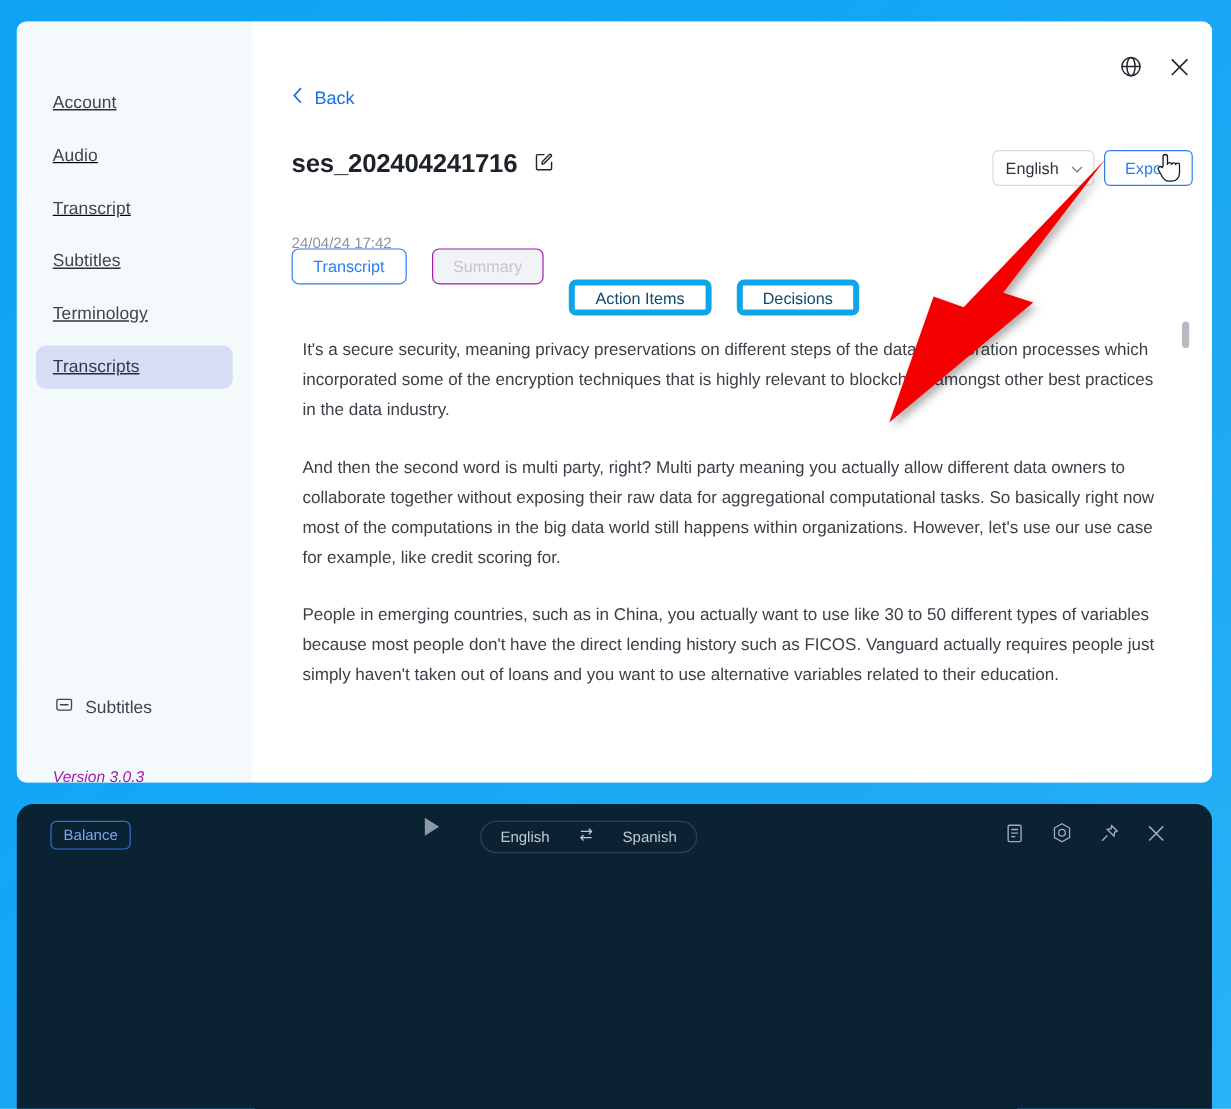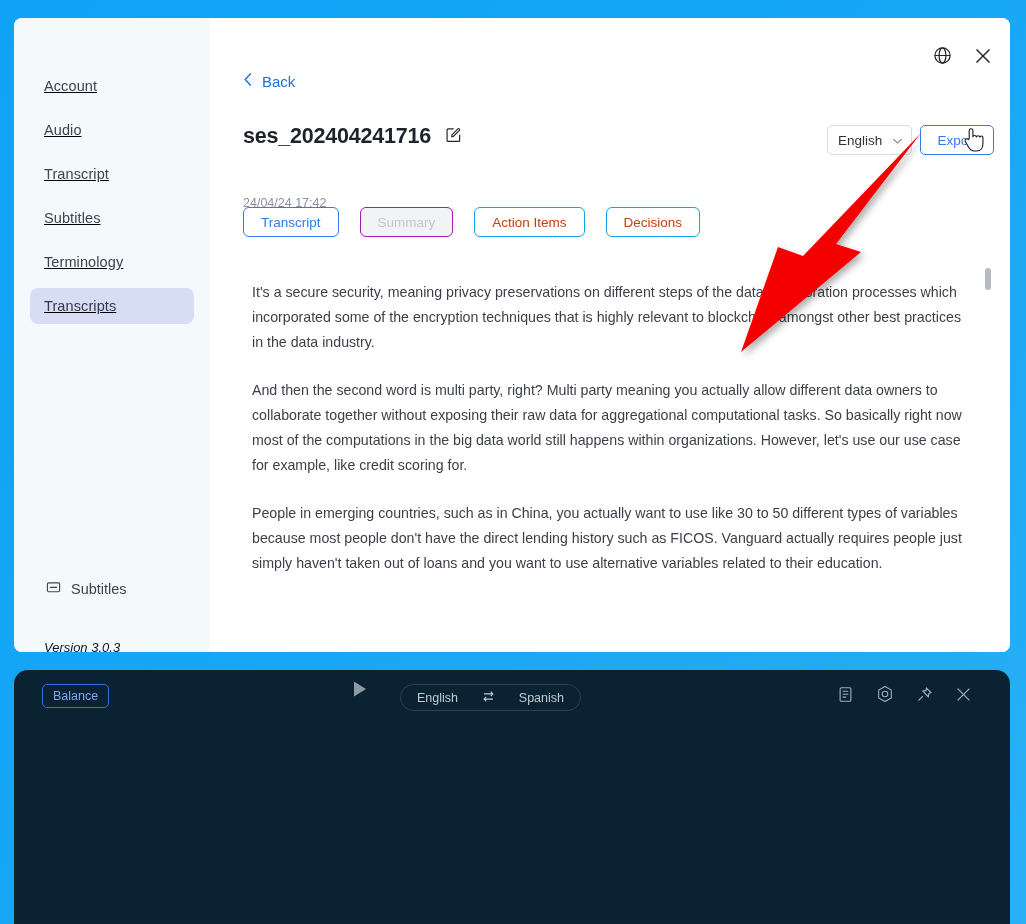--- a/index.html
+++ b/index.html
@@ -58,21 +58,21 @@
     gap: 10px;
     font-size: 14.5px;
     color: #3c4450;
     cursor: pointer;
   }
   #version-label {
     position: absolute;
     left: 30px; top: 622px;
     font-size: 13px;
     font-style: italic;
-    color: #0f172a;
+    color: #a21caf;
   }
 
   
   #main {
     flex: 1;
     position: relative;
     background: #ffffff;
   }
 
   #topbar-icons {
@@ -169,23 +169,24 @@
     border: 1.5px solid #2d7df0;
     color: #2d7df0;
     background: #fff;
   }
   .tab.filled {
     border: 1px solid #a21caf;
     background: #f2f3f5;
     color: #c3c7cc;
   }
   .tab.ghost {
-    border: 1px solid #0ea5e9;
+    border: 5px solid #0ea5e9;
     background: #fff;
-    color: #c2410c;
+    color: #0c4a6e;
+    margin-top: 26px;
   }
 
   
   #transcript {
     position: absolute;
     left: 42px; top: 262px;
     width: 717px + 0px;
     width: 718px;
   }
   #transcript p {

